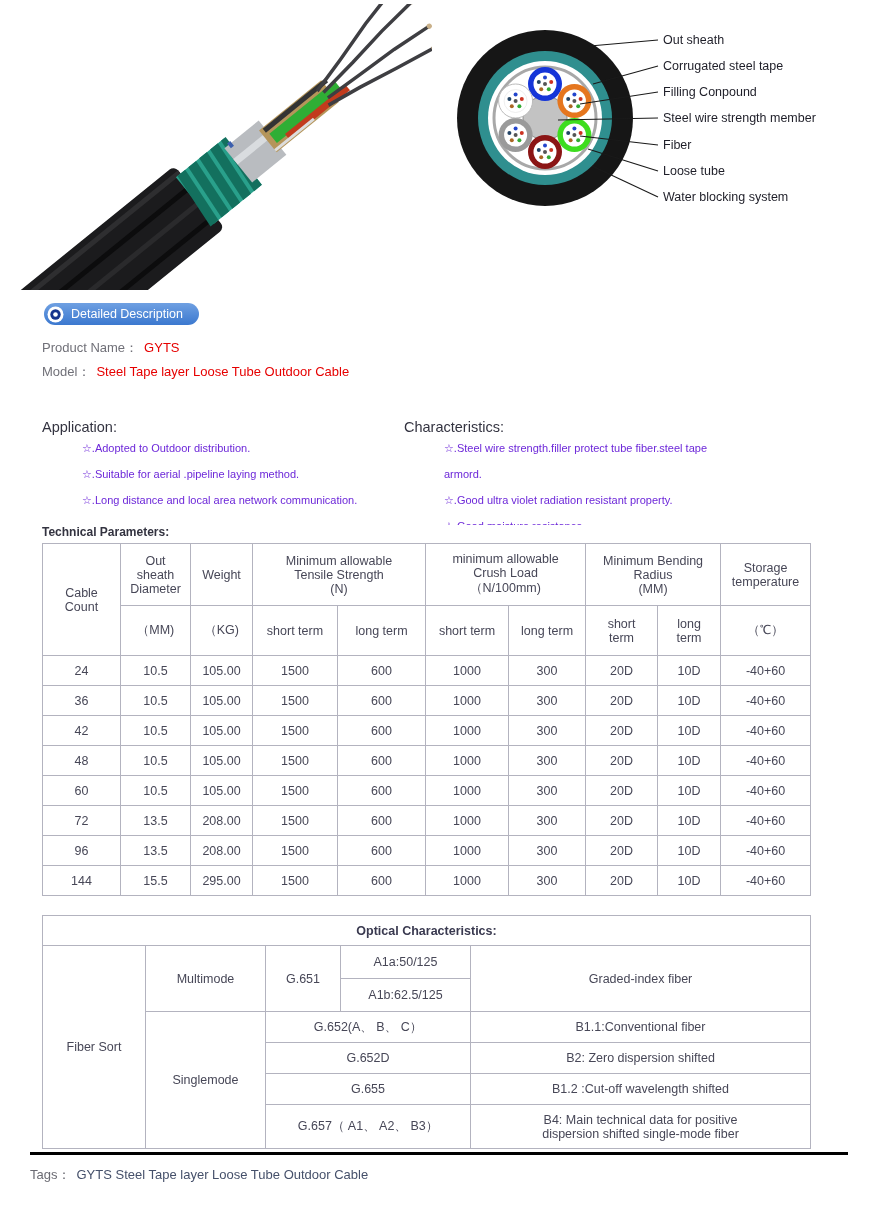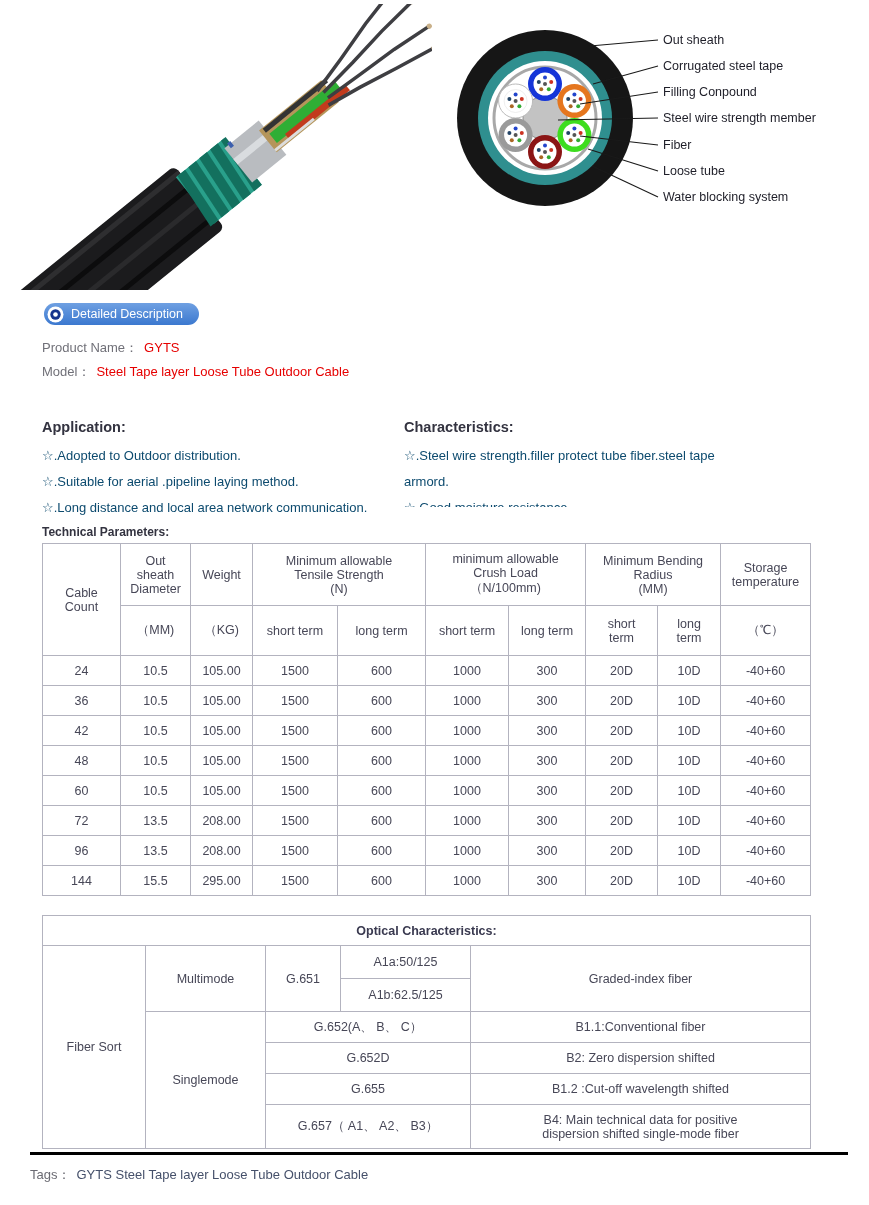--- a/index.html
+++ b/index.html
@@ -13,22 +13,22 @@
   .pill { display:flex; align-items:center; gap:7px; height:22px; padding:0 16px 0 3px;
           border-radius:12px; background:linear-gradient(#6fa0e2,#3b78cf);
           color:#fff; font-size:12.5px; cursor:pointer; }
 
   
   .field-line { line-height:23.5px; font-size:13px; color:#707078; }
   .field-line .lbl { color:#707078; }
   .field-line .val { color:#e60000; font-weight:normal; margin-left:6px; }
 
   
-  .sec-head { font-size:14.5px; font-weight:bold; color:#333340; margin-bottom:8px; }
-  .sec-item { font-size:13px; color:#0c4a6e; line-height:26px; white-space:pre-line; }
+  .sec-head { font-size:14.5px; font-weight:normal; color:#333340; }
+  .sec-item { font-size:11px; color:#6d28d9; line-height:26px; white-space:pre-line;margin-left:40px; }
   .clipped  { height:12px; overflow:hidden; }
 
   .tech-head { font-size:12px; font-weight:bold; color:#333340; }
 
   
   table { border-collapse:collapse; table-layout:fixed; background:#fff; }
   td, th { border:1px solid #b3b3bf; text-align:center; vertical-align:middle;
            font-size:12.5px; font-weight:normal; color:#474757; padding:2px; }
   .pre { white-space:pre-line; }
   .opt-title { font-weight:bold; color:#3a3a50; }
@@ -203,20 +203,21 @@
     <div class="sec-head">Application:</div>
     <div class="sec-item">☆.Adopted to Outdoor distribution.</div>
     <div class="sec-item">☆.Suitable for aerial .pipeline laying method.</div>
     <div class="sec-item">☆.Long distance and local area network communication.</div>
   </div>
 
   <div class="abs" style="left:404px; top:419px; width:450px;">
     <div class="sec-head">Characteristics:</div>
     <div class="sec-item">☆.Steel wire strength.filler protect tube fiber.steel tape
 armord.</div>
+    <div class="sec-item">☆.Good ultra violet radiation resistant property.</div>
     <div class="sec-item clipped">☆.Good moisture resistance</div>
   </div>
 
   <div class="abs tech-head" style="left:42px; top:525px;">Technical Parameters:</div>
 
   <table class="abs" style="left:42px; top:543px; width:768px;">
     <colgroup>
       <col style="width:78px">
         <col style="width:70px">
         <col style="width:62px">

